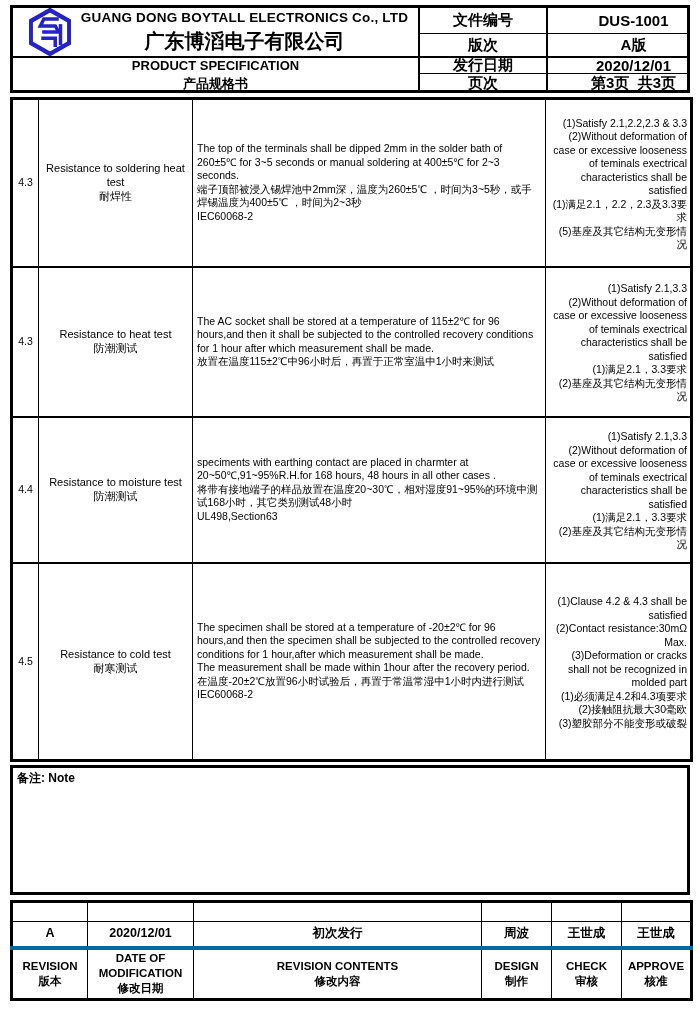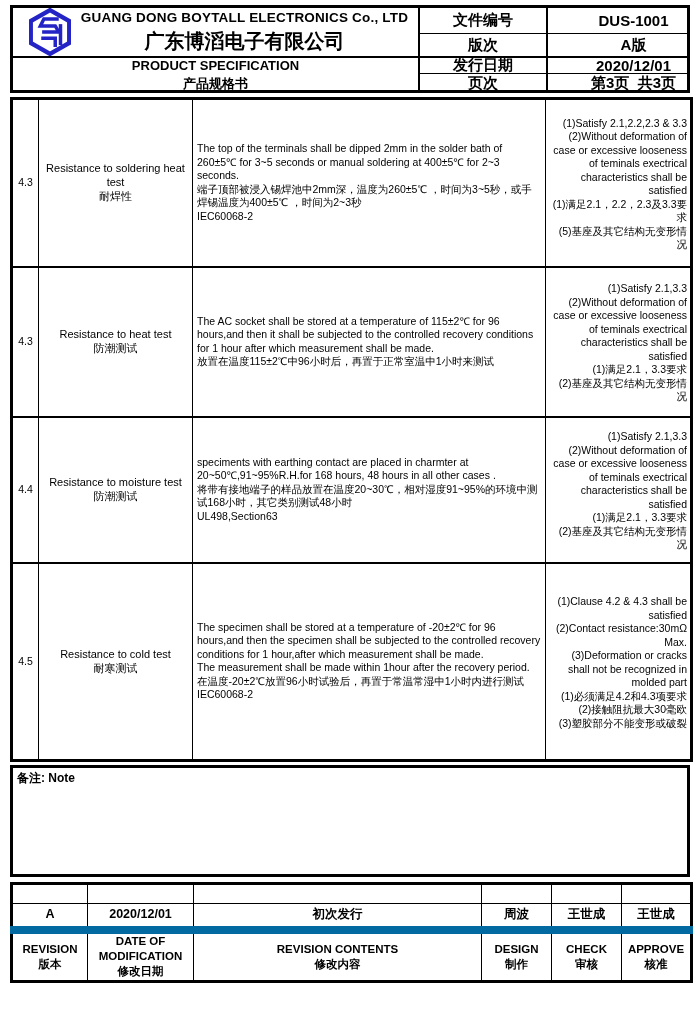--- a/index.html
+++ b/index.html
@@ -74,42 +74,42 @@
     padding: 5px 3px 2px 4px;
     white-space: pre-line;
     text-align: right;
     vertical-align: top;
     line-height: 13.2px;
   }
 
   
   .notebox {
     margin: 3px 10px 0 10px;
-    width: 680px; height: 112px;
+    width: 680px; height: 130px;
     border: 3px solid #000;
     padding: 2px 4px;
     font-size: 12px; font-weight: 700;
   }
 
   
   .rev {
     margin: 5px 10px 0 10px;
     width: 680px;
     border: 3px solid #000;
   }
   .rev td {
     border: 1.5px solid #000;
     text-align: center;
     vertical-align: middle;
     font-weight: 700;
     font-size: 12px;
     white-space: pre-line;
     line-height: 15px;
   }
-  .rev tr.rev-head-row { border-top: 8px solid #0369a1; }
+  .rev tr.rev-head-row { border-top: 4px solid #0369a1; }
   .rev tr.rev-entry-row td { font-size: 12.5px; }
   .rev .h-en { font-size: 11.5px; }
 
   .logo-svg { display: block; }
 </style>
 </head>
 <body>
 
 <div class="page">
 

